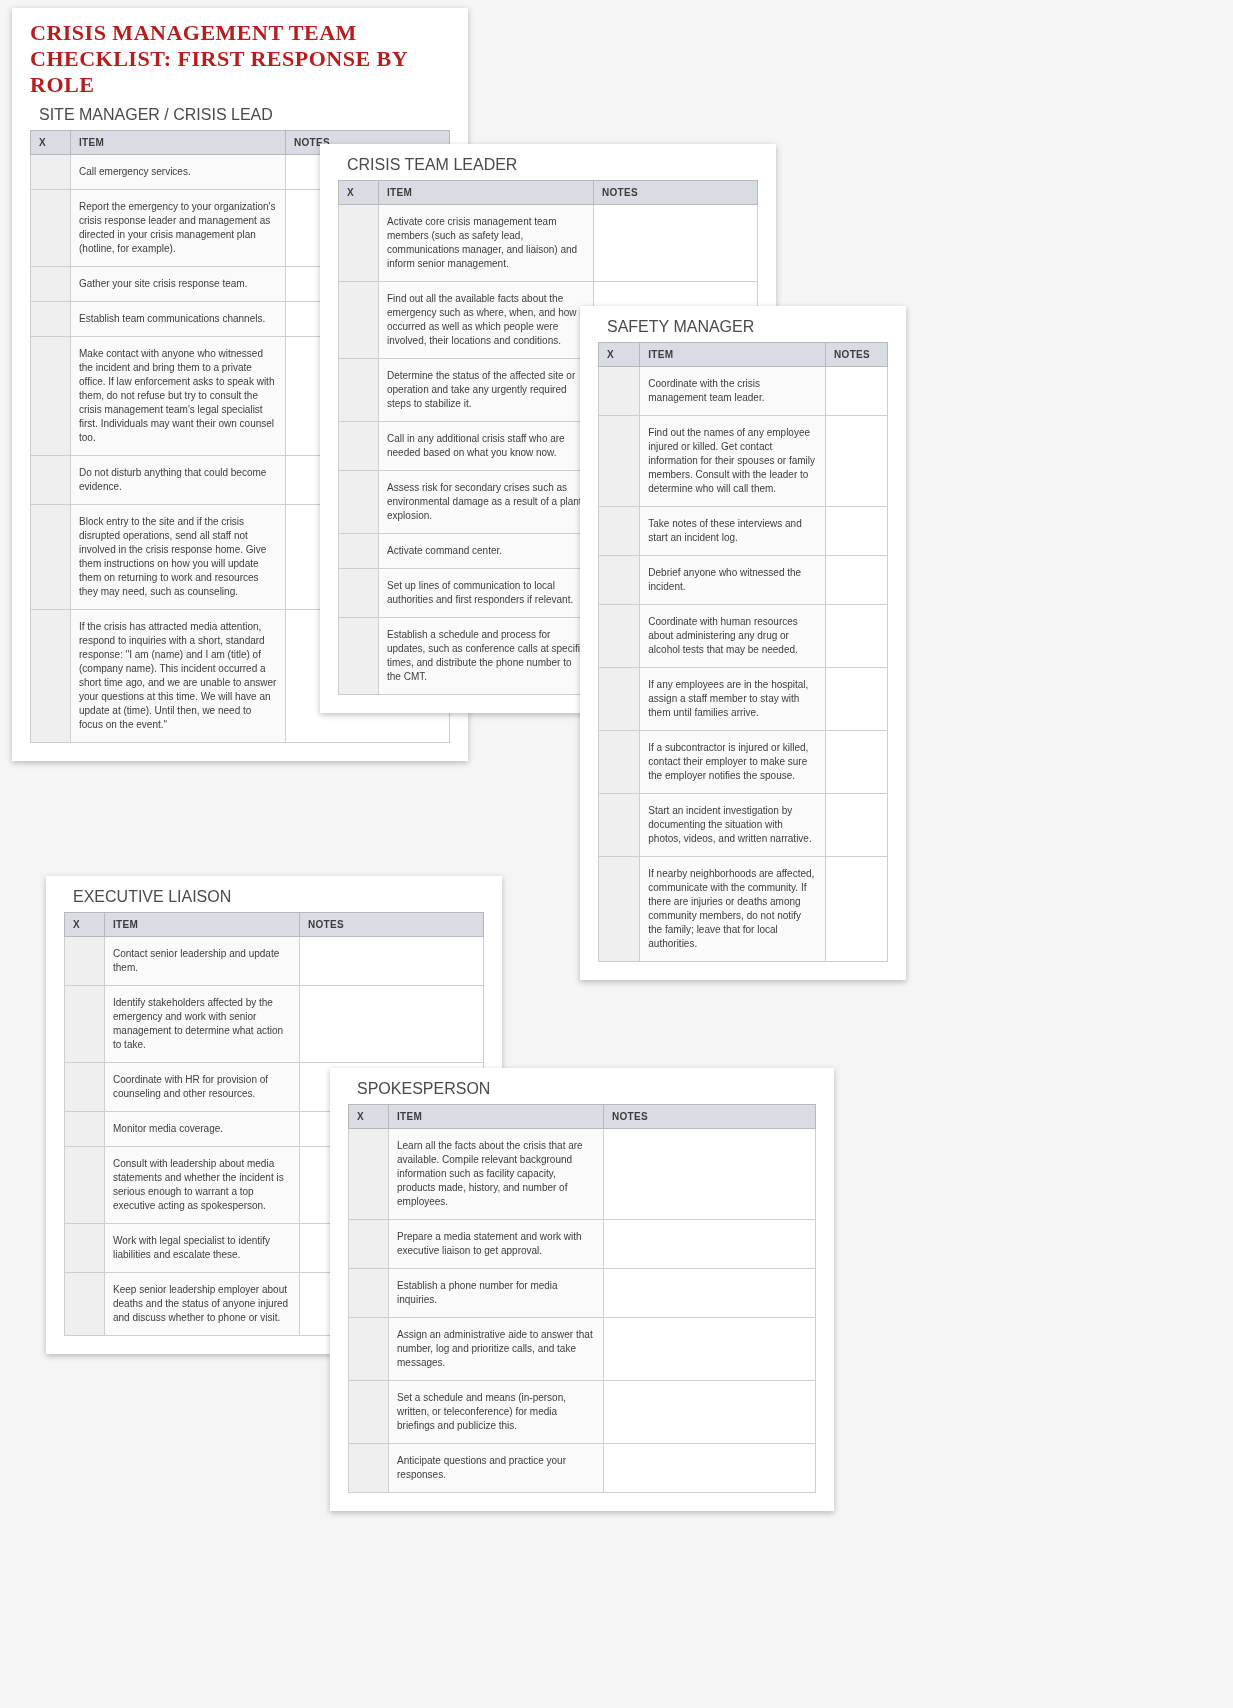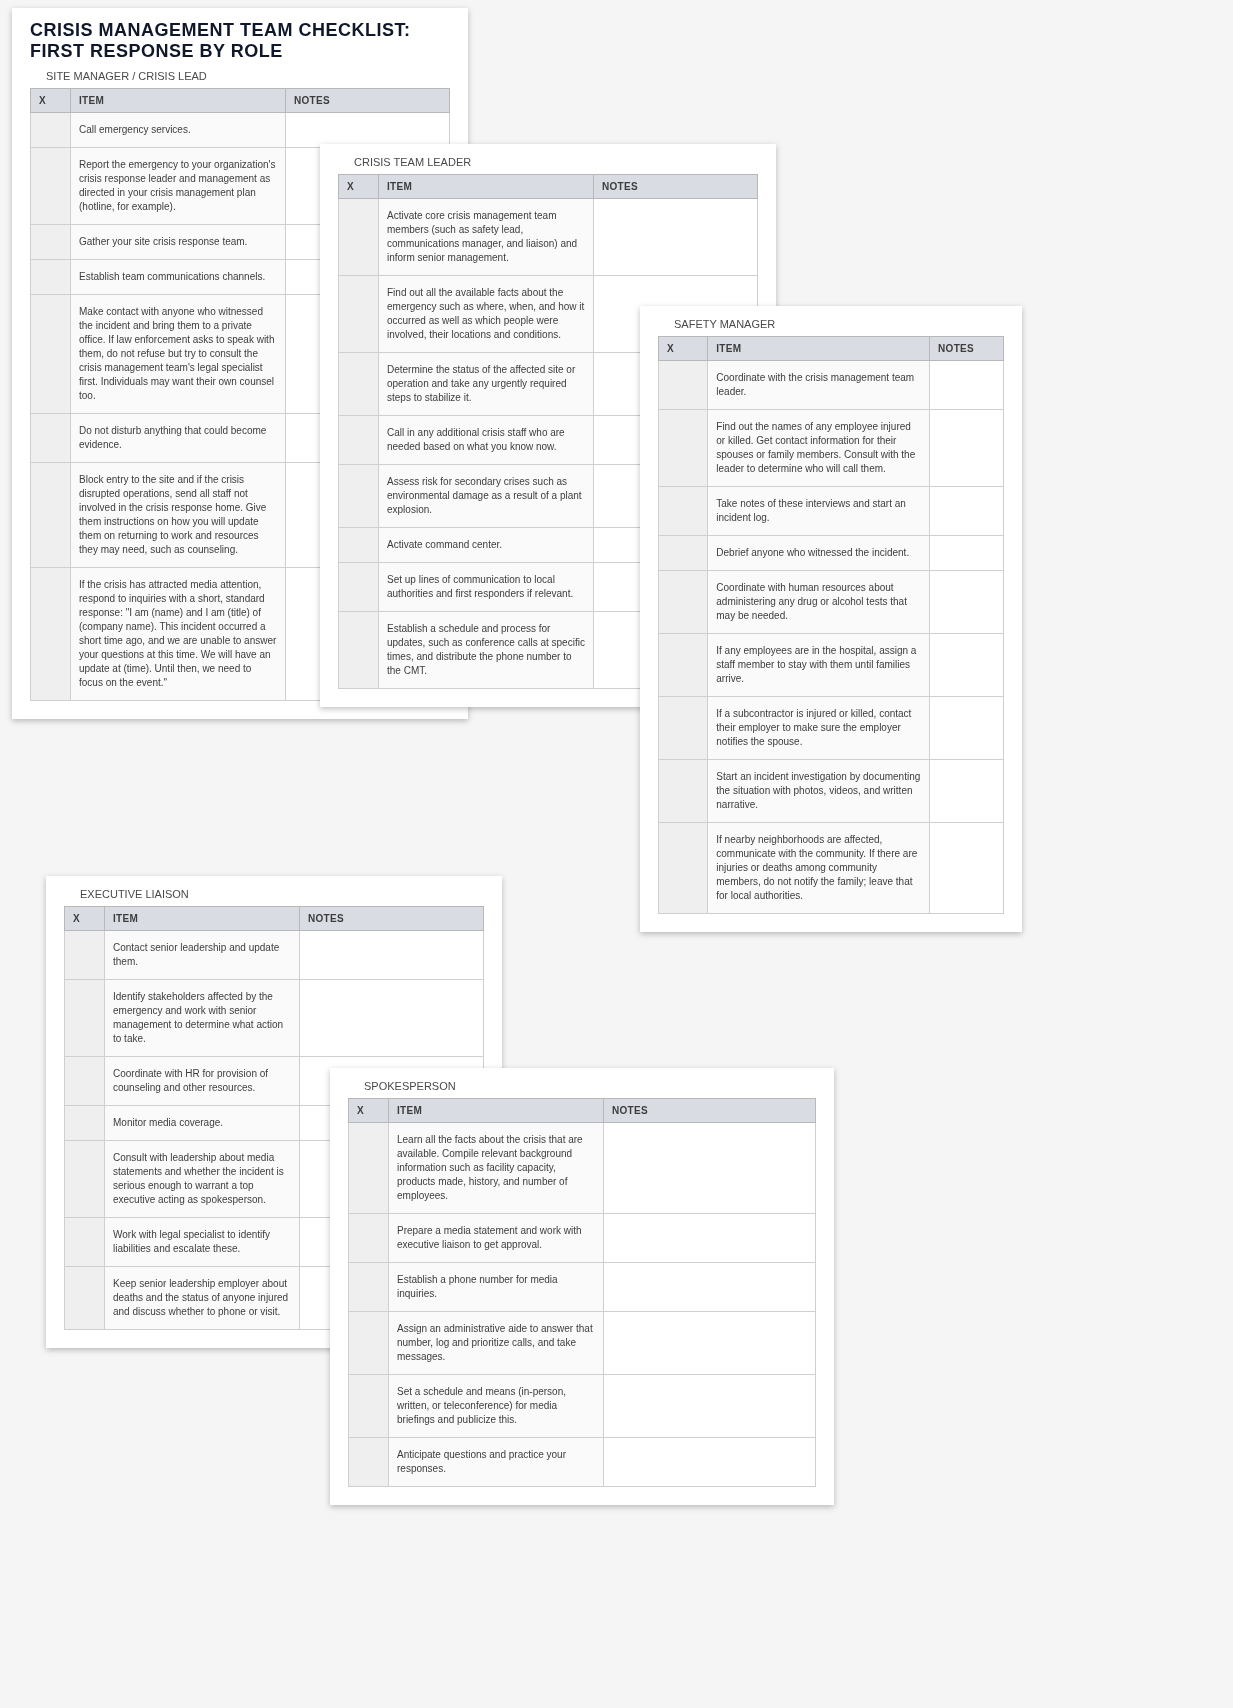--- a/index.html
+++ b/index.html
@@ -13,31 +13,32 @@
     overflow: hidden;
   }
   .card {
     position: absolute;
     background: #ffffff;
     box-shadow: 0 2px 6px rgba(0,0,0,0.25);
     padding: 12px 18px 18px 18px;
     box-sizing: border-box;
   }
   .main-title {
-    font-size: 18px;
+    font-size: 22px;
     font-weight: 600;
-    color: #0f172a;
+    color: #b91c1c;
     letter-spacing: 0.5px;
     margin: 0 0 8px 0;
+    font-family: Liberation Serif, serif;
   }
   .sub-title {
-    font-size: 11px;
+    font-size: 16px;
     font-weight: 400;
     color: #4a4a4a;
-    margin: 0 0 6px 16px;
+    margin: 0 0 6px 9px;
   }
   table.checklist {
     border-collapse: collapse;
     width: 100%;
     table-layout: fixed;
   }
   table.checklist th {
     background: #d9dde3;
     border: 1px solid #b8b8b8;
     font-size: 10px;
@@ -181,21 +182,21 @@
         </tr>
         <tr>
           <td class="xcol"></td>
           <td>Establish a schedule and process for updates, such as conference calls at specific times, and distribute the phone number to the CMT.</td>
           <td class="notes"></td>
         </tr>
       </tbody>
   </table>
 </div>
 
-<div class="card" style="left:640px; top:306px; width:382px;">
+<div class="card" style="left:580px; top:306px; width:326px;">
   <div class="sub-title">SAFETY MANAGER</div>
   <table class="checklist">
     <colgroup>
         <col class="col-x">
         <col style="width:180px">
         <col style="width:60px">
       </colgroup>
     <thead>
         <tr>
       <th>X</th>

